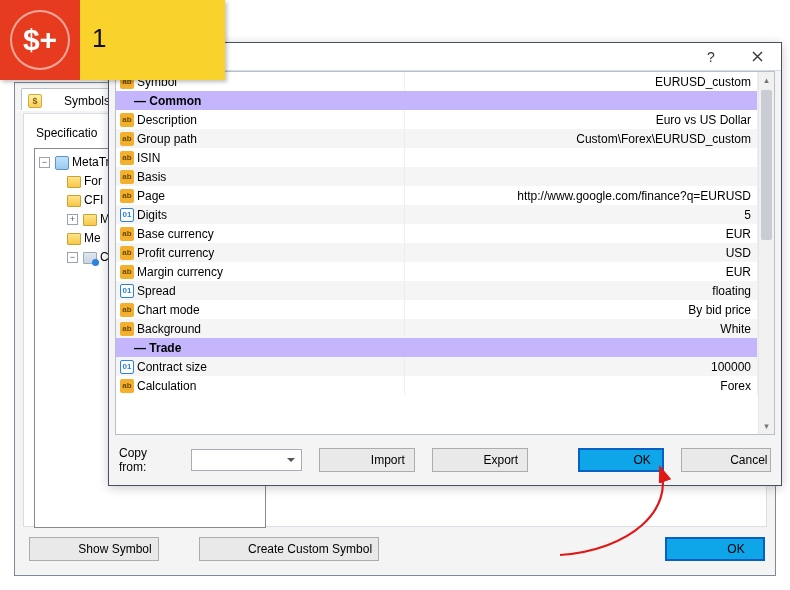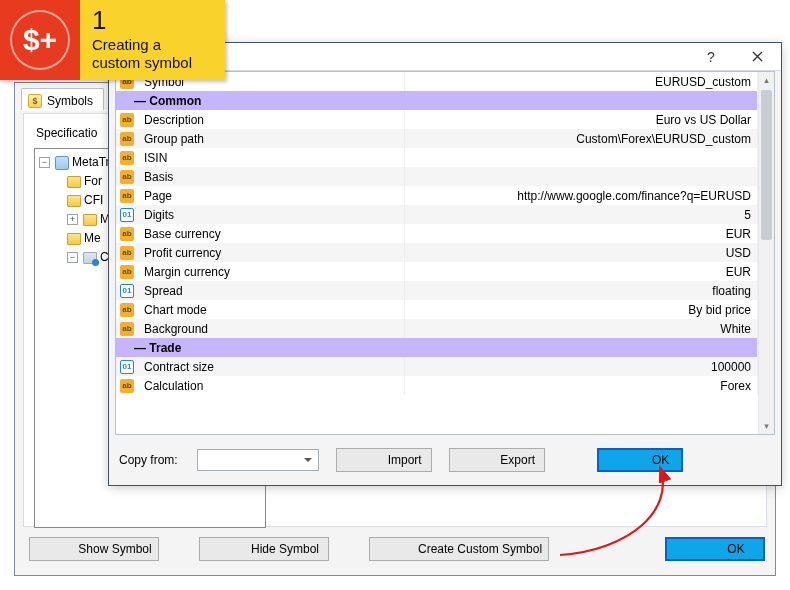--- a/index.html
+++ b/index.html
@@ -65,21 +65,21 @@
     background: #f4f4f4;
     border-bottom: 1px solid #fff;
   }
   .outer-tab {
     height: 22px;
     padding: 2px 10px 0 6px;
     border: 1px solid #b9c0c9;
     border-bottom: none;
     background: #fff;
     border-radius: 2px 2px 0 0;
-    display: flex; align-items: center; gap: 5px;
+    display: flex; align-items: center; gap: 22px;
     font-size: 12px;
   }
   .tab-icon {
     width: 14px; height: 14px;
     border: 1px solid #d8a92a;
     border-radius: 2px;
     background: linear-gradient(#fff1b3, #f7cf5e);
     position: relative;
   }
   .tab-icon::after{
@@ -207,21 +207,21 @@
   .prop-table td.val { text-align: right; padding-right: 6px; }
   .prop-table tr.group td {
     background: #c4b5fd;
     font-weight: bold;
     padding-left: 18px;
   }
   .prop-table tr.group td::before {
     content: "—  ";
     font-weight: bold;
   }
-  .key-inner { display: flex; align-items: center; gap: 10px; padding-left: 2px;}
+  .key-inner { display: flex; align-items: center; gap: 3px; padding-left: 2px;}
   
   .ricon {
     width: 14px; height: 14px;
     border-radius: 2px;
     display: flex; align-items: center; justify-content: center;
     font-size: 9px; font-weight: bold;
     color: #fff;
   }
   .ricon.ab { background: #f3b02e; color:#6a4a00; }
   .ricon.ab::after { content: "ab"; font-size:8px; }
@@ -240,20 +240,21 @@
   .vscroll .arr.dn { bottom:0; }
 
   
   .inner-bar {
     position: absolute;
     left: 10px; right: 10px; bottom: 12px;
     height: 26px;
     display: flex;
     align-items: center;
     gap: 17px;
+    justify-content: flex-end;
   }
   .inner-bar label { font-size: 12px; margin-right:2px; }
   .combo {
     width: 122px; height: 22px;
     border: 1px solid #a7adb5;
     background: #fff;
     position: relative;
   }
   .combo::after {
     content: ""; position: absolute; right: 6px; top: 8px;
@@ -271,21 +272,20 @@
 </style>
 </head>
 <body>
 
 <div class="step-badge">
   <div class="icon-box">
     <div class="circ">$+</div>
   </div>
   <div class="text-box">
     <span class="num">1</span>
-    <span class="txt">Creating a custom symbol</span>
   </div>
 </div>
 
 <div class="outer-window">
   <div class="outer-tabs">
     <div class="outer-tab">
       <span class="tab-icon"></span>
       <span>Symbols</span>
     </div>
   </div>
@@ -320,21 +320,20 @@
         <li class="has-children">
             <span class="tgl">−</span>
             <span class="node-icon custom"></span>
             <span>Cus</span>
           </li>
       </ul>
     </div>
   </div>
   <div class="outer-btnbar">
     <button class="winbtn">Show Symbol</button>
-    <button class="winbtn">Hide Symbol</button>
     <button class="winbtn">Create Custom Symbol</button>
     <span class="spacer"></span>
     <button class="winbtn primary" style="min-width:100px">OK</button>
   </div>
 </div>
 
 <div class="inner-dialog">
   <div class="titlebar">
     <div class="tbtn">?</div>
     <div class="tbtn">
@@ -503,20 +502,21 @@
     </div>
   </div>
 
   <div class="inner-bar">
     <label>Copy from:</label>
     <div class="combo"></div>
     <button class="winbtn">Import</button>
     <button class="winbtn">Export</button>
     <span class="gap"></span>
     <button class="winbtn primary" style="min-width:86px">OK</button>
+    <button class="winbtn" style="min-width:86px">Cancel</button>
   </div>
 </div>
 
 <svg class="arrow" style="left:540px; top:455px; width:170px; height:110px;" viewBox="0 0 170 110">
   <defs>
     <marker id="ah" markerWidth="10" markerHeight="10" refX="7" refY="3" orient="auto">
       <path d="M0,0 L8,3 L0,6 Z" fill="#e01717"></path>
     </marker>
   </defs>
   <path d="M20,100 C 90,95 135,55 120,12" stroke="#e01717" stroke-width="2.2" fill="none" marker-end="url(#ah)"></path>

